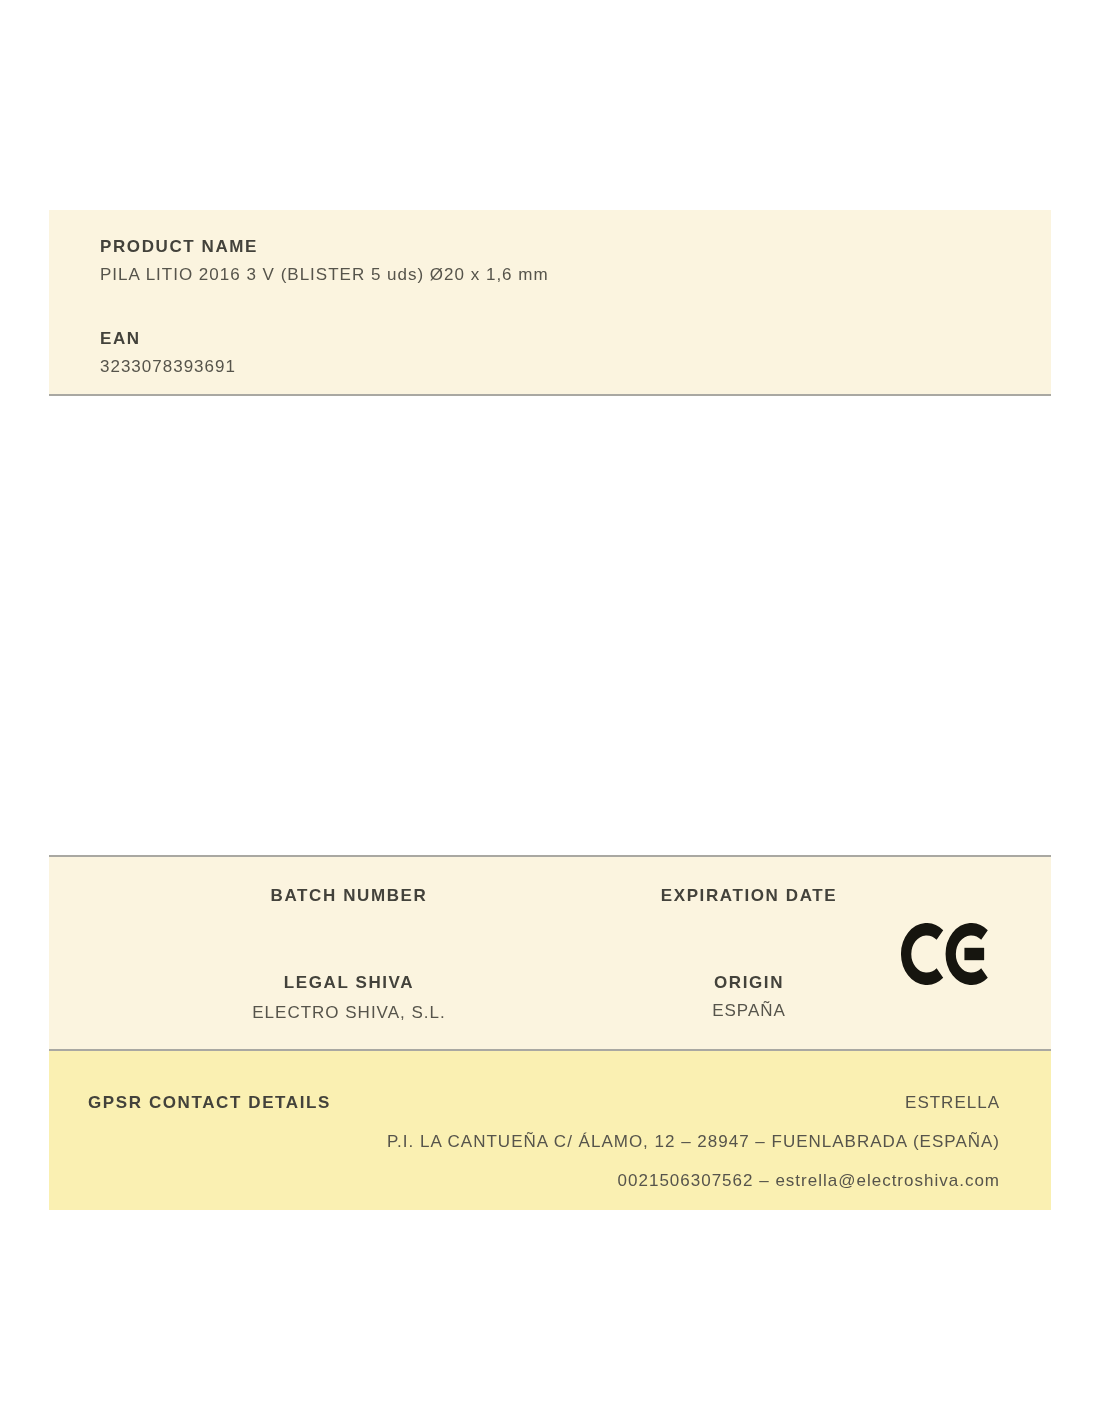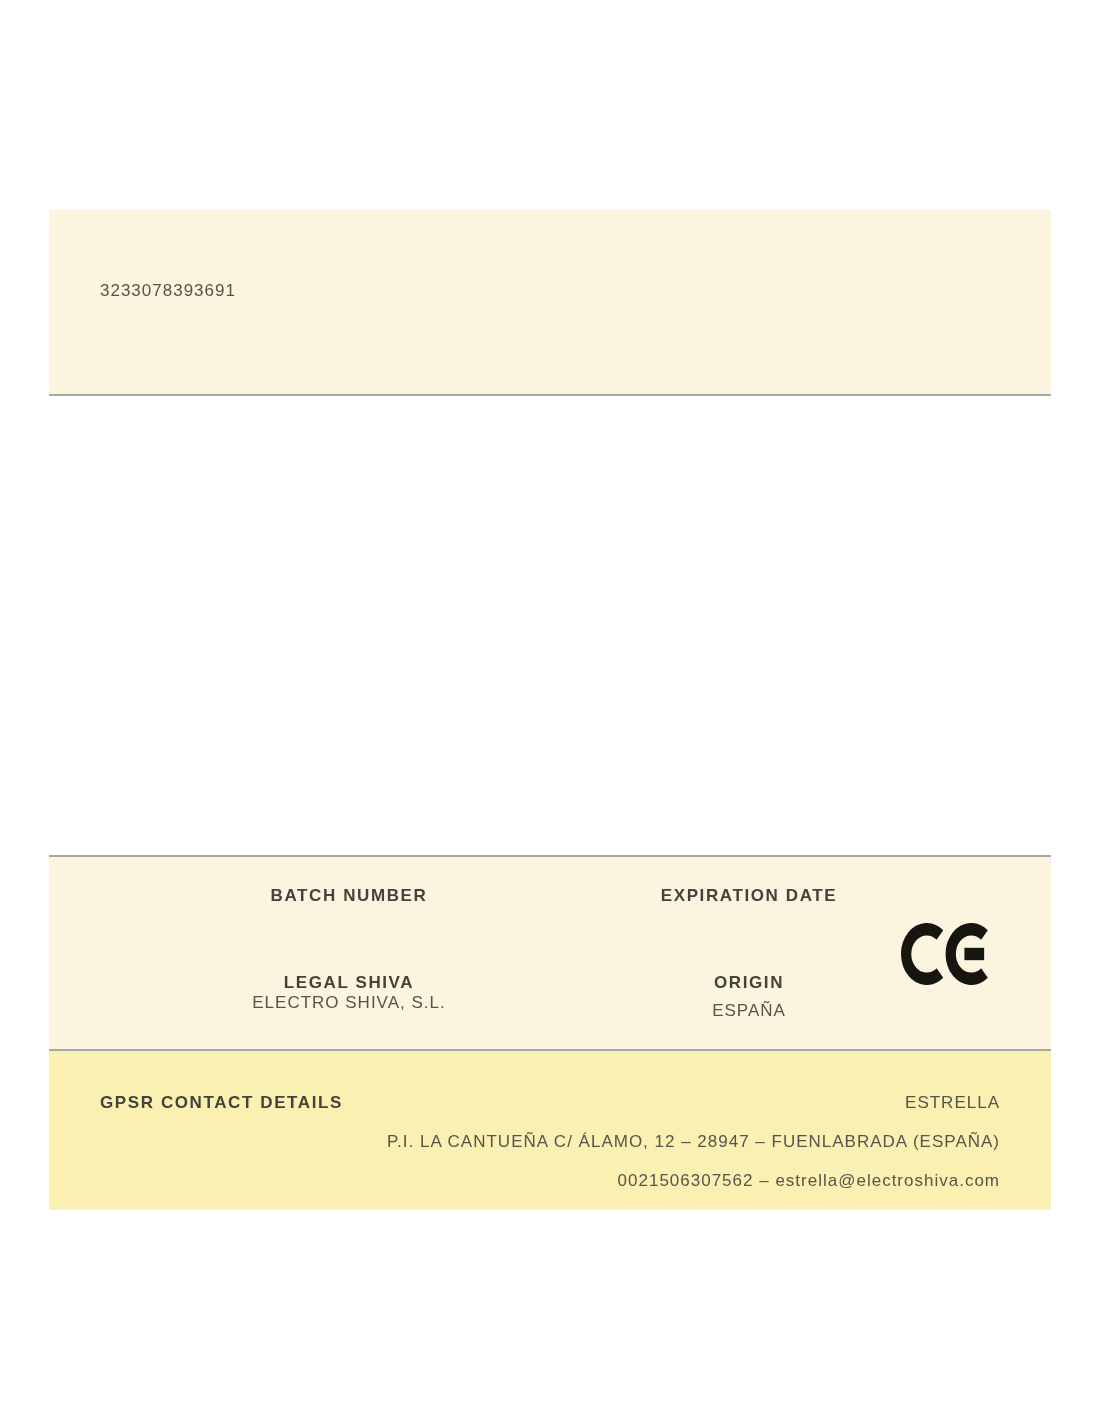--- a/index.html
+++ b/index.html
@@ -27,21 +27,21 @@
     top: 855px;
     height: 196px;
     background: #fbf4df;
     border-top: 2px solid #a9a8a2;
     border-bottom: 2px solid #a9a8a2;
   }
   .card-gpsr {
     top: 1051px;
     height: 159px;
     background: #faf0b2;
-    padding: 42px 51px 0 51px;
+    padding: 42px 51px 0 39px;
   }
   .label {
     font-size: 17px;
     font-weight: 700;
     letter-spacing: 1.6px;
     color: #43423b;
     line-height: 20px;
   }
   .value {
     font-size: 17px;
@@ -82,38 +82,43 @@
   }
   .gpsr-line {
     text-align: right;
     margin-top: 19px;
   }
 </style>
 </head>
 <body>
 
 <section class="card card-product">
+  <div>
+    <div class="label">PRODUCT NAME</div>
+    <div class="value value-gap">PILA LITIO 2016 3 V (BLISTER 5 uds) Ø20 x 1,6 mm</div>
+  </div>
   <div class="field-gap">
+    <div class="label">EAN</div>
     <div class="value value-gap">3233078393691</div>
   </div>
 </section>
 
 <section class="card card-trace">
   <div class="trace-row trace-row-1">
     <div class="trace-cell">
       <div class="label">BATCH NUMBER</div>
     </div>
     <div class="trace-cell">
       <div class="label">EXPIRATION DATE</div>
     </div>
   </div>
   <div class="trace-row trace-row-2">
     <div class="trace-cell">
       <div class="label">LEGAL SHIVA</div>
-      <div class="value" style="">ELECTRO SHIVA, S.L.</div>
+      <div class="value" style="margin-top:10px;">ELECTRO SHIVA, S.L.</div>
     </div>
     <div class="trace-cell">
       <div class="label">ORIGIN</div>
       <div class="value" style="margin-top:8px;">ESPAÑA</div>
     </div>
   </div>
   <div class="ce-wrap">
     <svg viewBox="0 0 112 60" preserveAspectRatio="none" aria-hidden="true">
       <g fill="none" stroke="#16150f" stroke-width="12" stroke-linecap="butt">
         <path d="M 45.4 11.6 A 24 24 0 1 0 45.4 48.4"></path>

